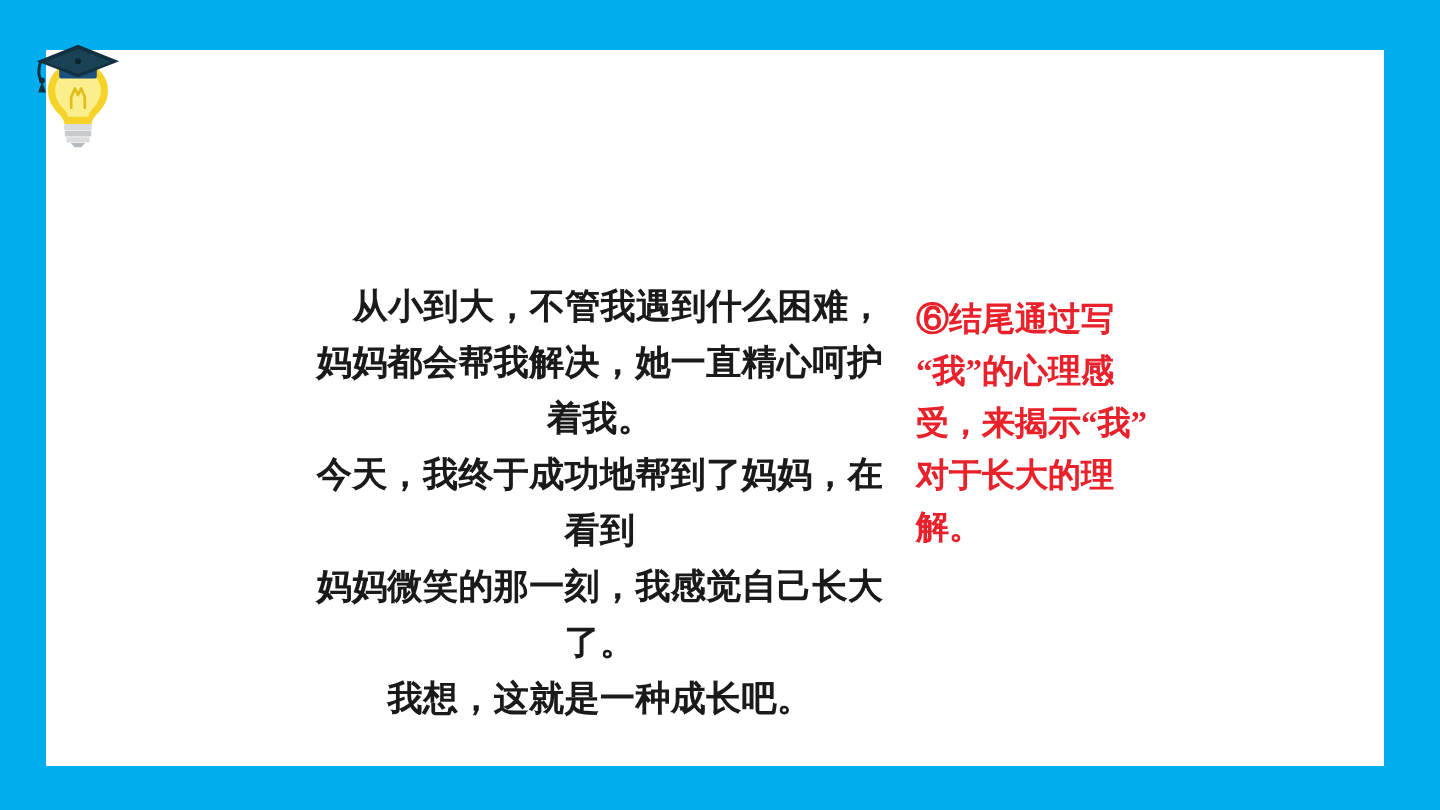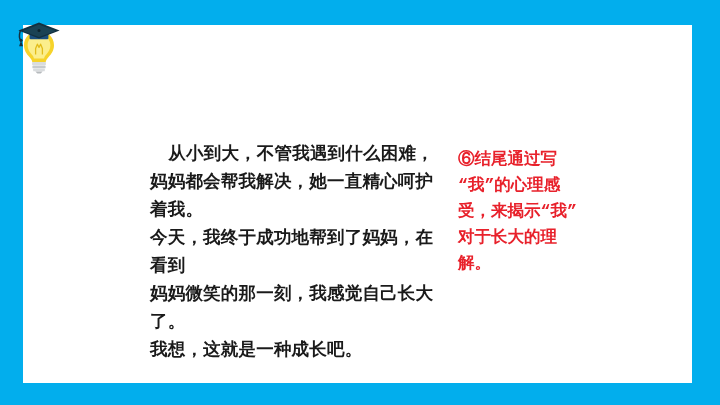--- a/index.html
+++ b/index.html
@@ -54,30 +54,30 @@
     left: 150px;
     top: 139px;
     width: 300px;
     font-family: "Liberation Serif", "DejaVu Serif", serif;
     font-size: 17.5px;
     line-height: 28px;
     color: #1a1a1a;
     font-weight: 600;
     letter-spacing: 0.2px;
     white-space: pre-wrap;
-    text-align: left;
+    text-align: center;
   }
 
   
   #annotation {
     position: absolute;
     left: 458px;
     top: 147px;
     width: 128px;
-    font-family: Liberation Mono, monospace;
+    font-family: Liberation Serif, serif;
     font-size: 16.5px;
     line-height: 26px;
     color: #E8212B;
     font-weight: 700;
     white-space: pre-wrap;
     text-align: left;
   }
 </style>
 </head>
 <body>

